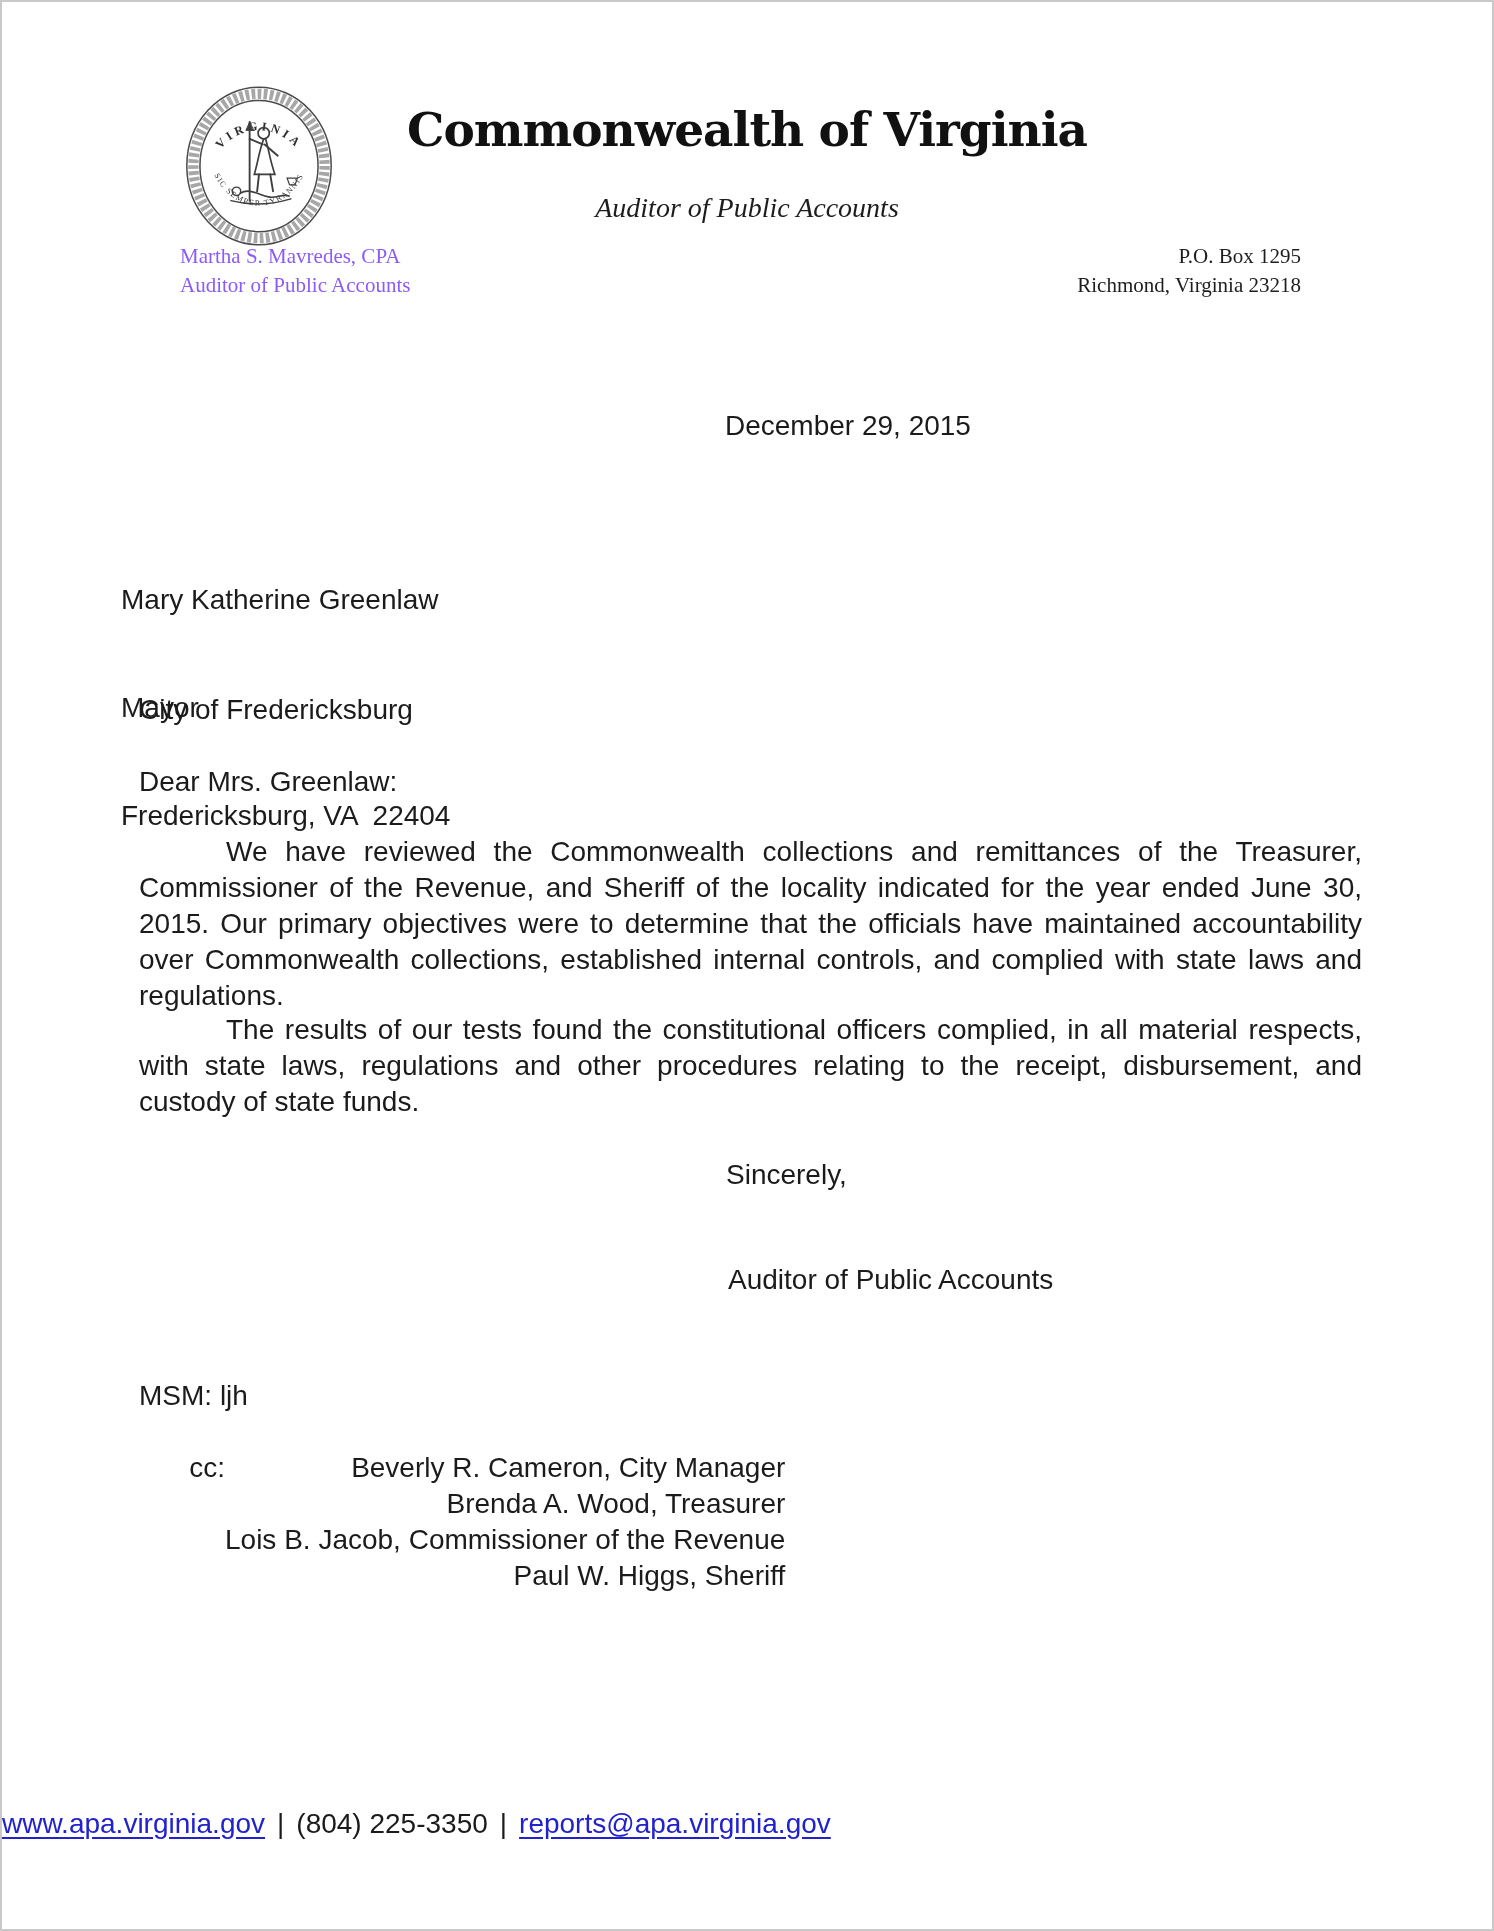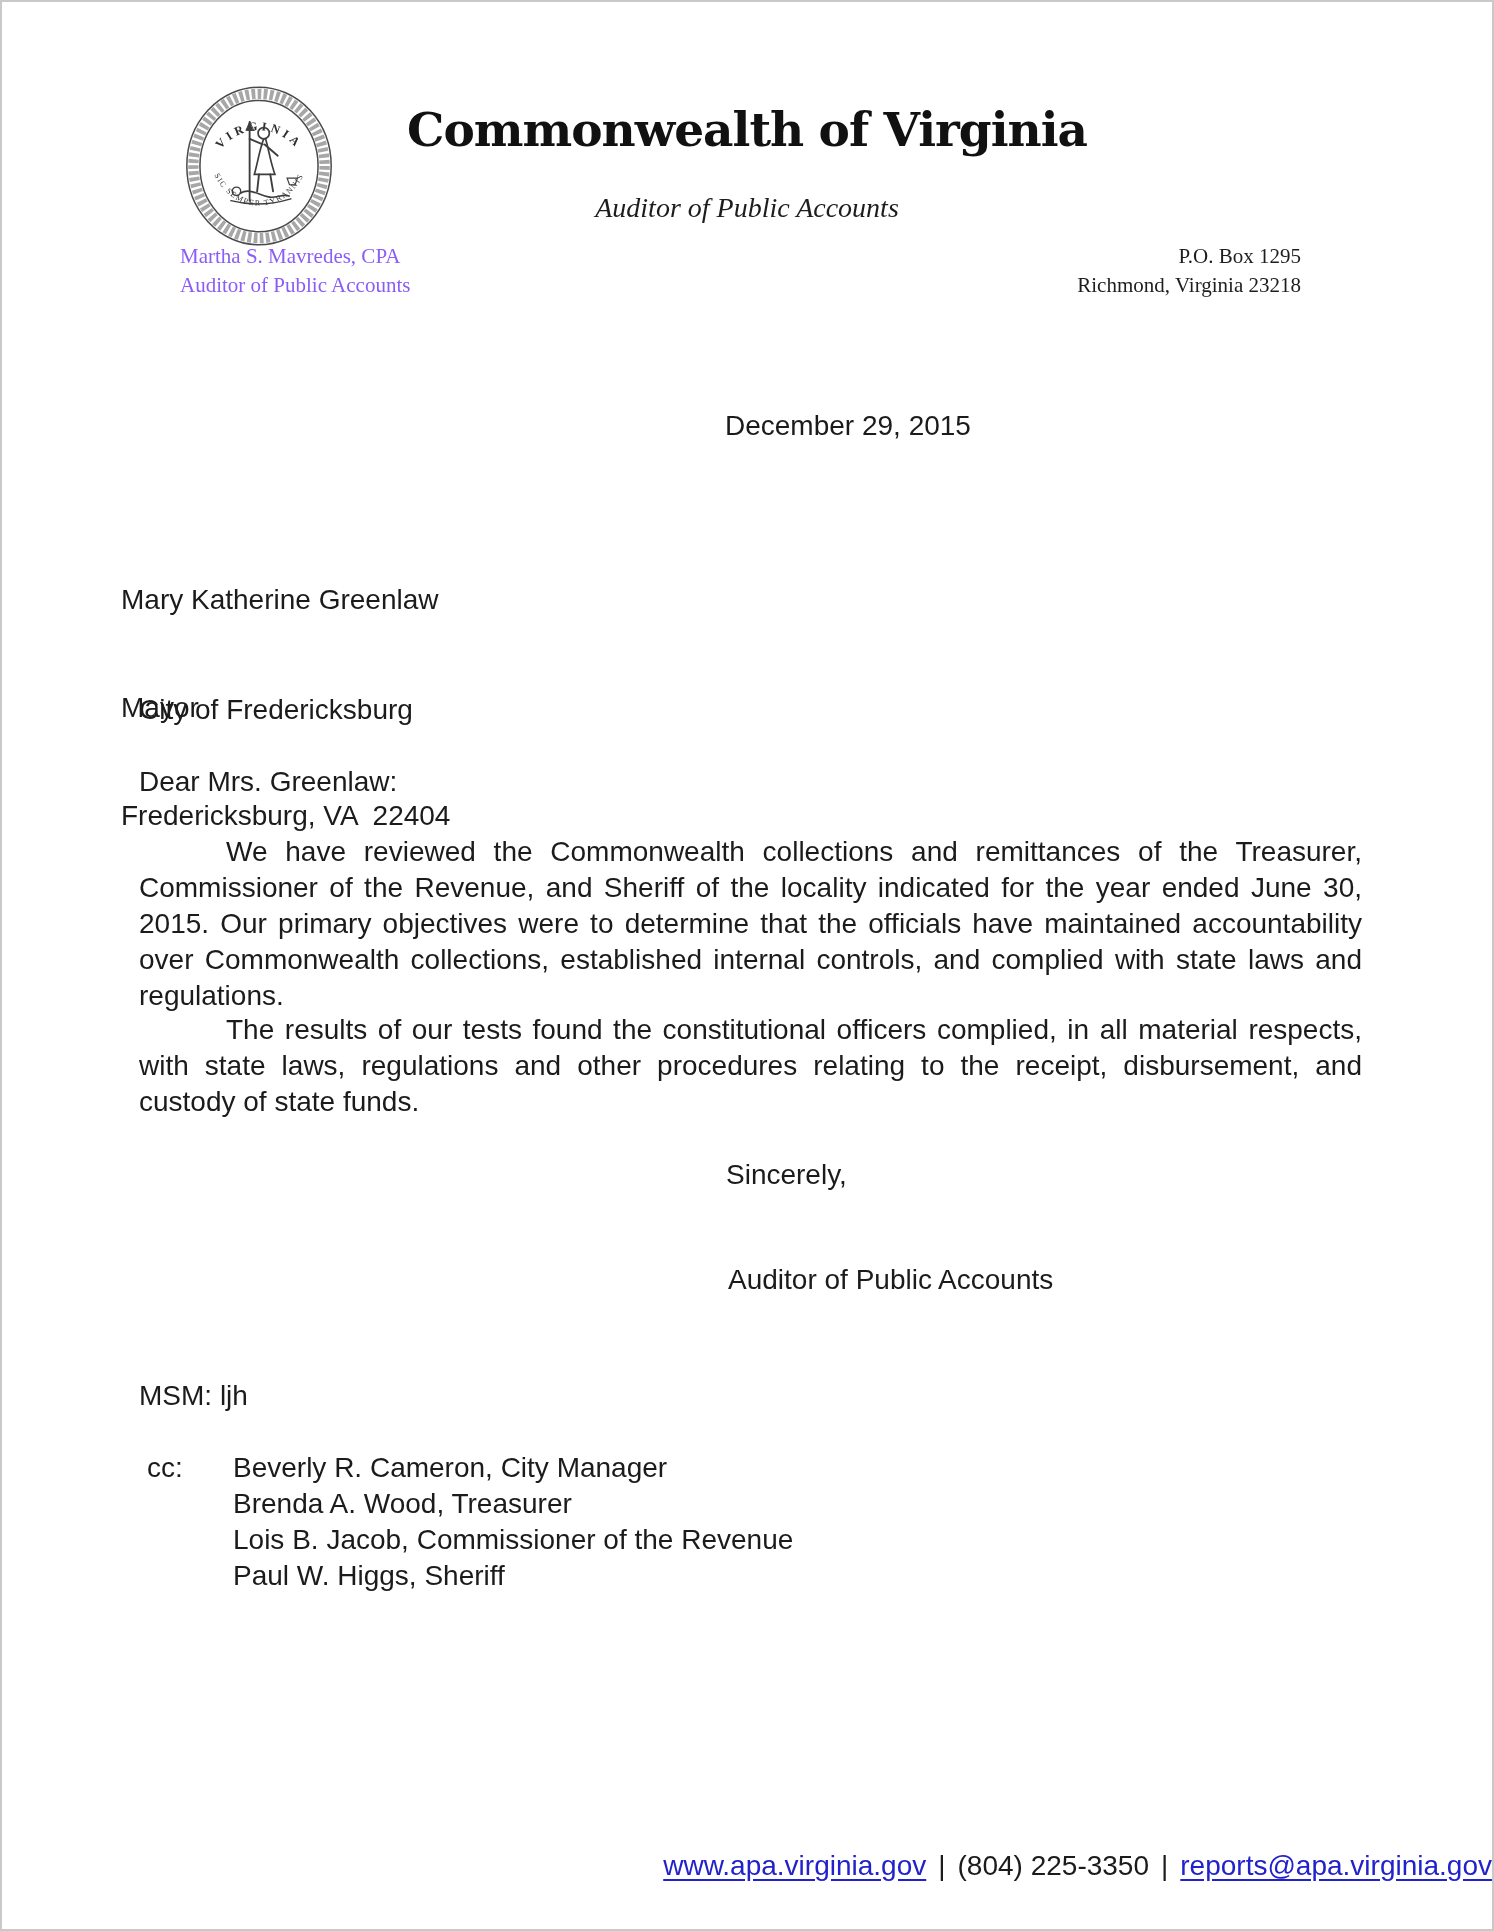--- a/index.html
+++ b/index.html
@@ -107,36 +107,36 @@
     left: 726px;
     top: 1260px;
   }
   .reference {
     position: absolute;
     left: 137px;
     top: 1376px;
   }
   .cc-block {
     position: absolute;
-    left: 145px;
+    left: 137px;
     top: 1448px;
     display: flex;
     align-items: flex-start;
+    text-align: right;
   }
   .cc-label { width: 86px; }
   .cc-list div { line-height: 36px; }
 
   
   .footer {
     position: absolute;
     left: 0; right: 0;
     top: 1806px;
-    text-align: right;
+    text-align: left;
     font-size: 28px;
-    margin-top: 42px;
   }
   .footer a {
     color: #2222cc;
     text-decoration: underline;
     text-underline-offset: 4px;
     cursor: pointer;
   }
   .footer .sep {
     color: #1b1b1b;
     margin: 0 12px;

